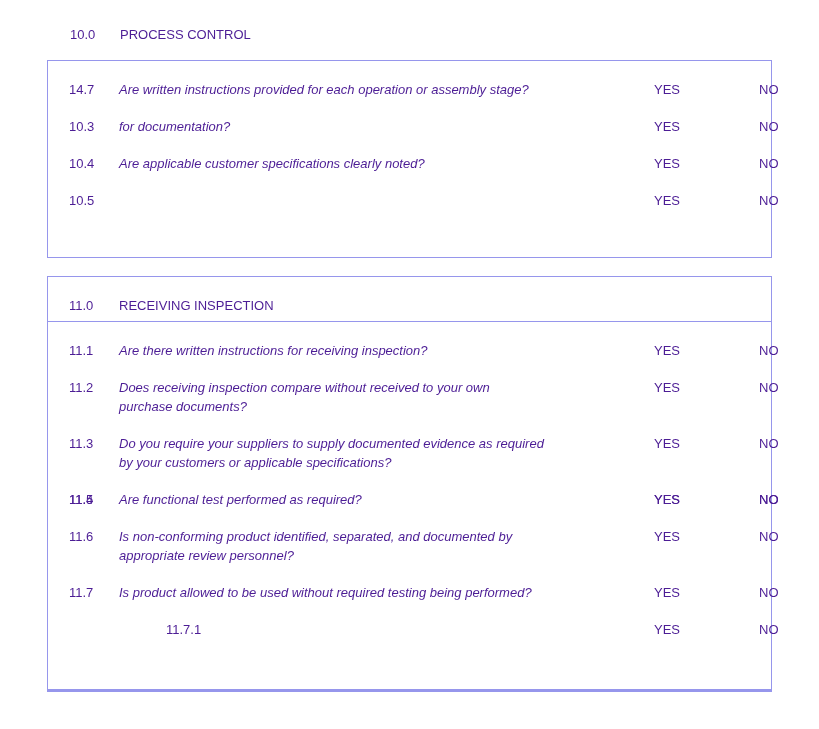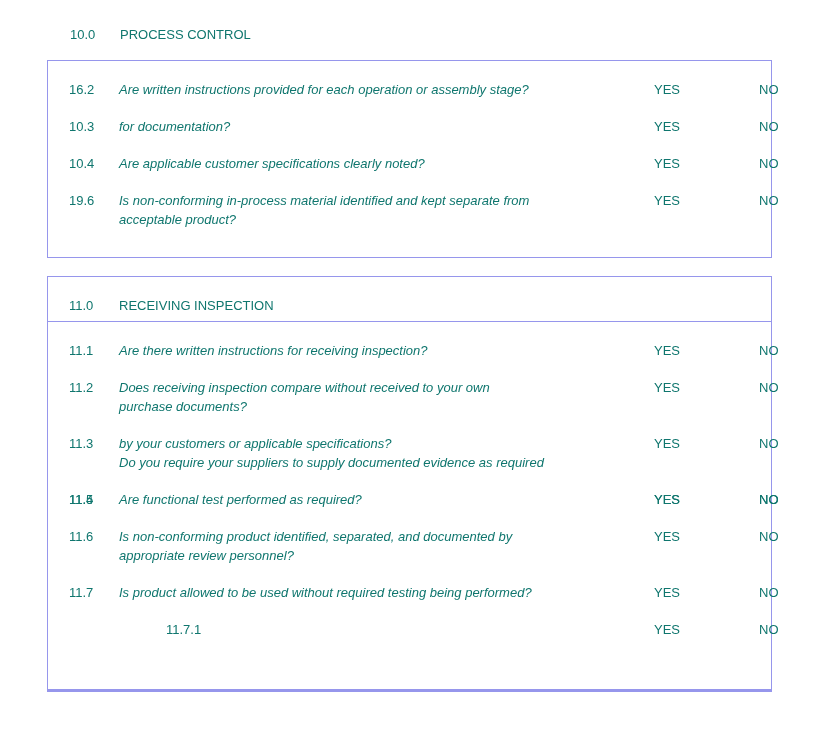--- a/index.html
+++ b/index.html
@@ -8,21 +8,21 @@
     background: #ffffff;
   }
   #page {
     position: relative;
     width: 819px;
     height: 729px;
     background: #ffffff;
     font-family: "Liberation Sans", sans-serif;
     font-size: 13px;
     line-height: 19px;
-    color: #0f766e;
+    color: #4c1d95;
     overflow: hidden;
   }
   .heading-row {
     position: absolute;
     left: 0;
     top: 25px;
     width: 819px;
     height: 19px;
   }
   .heading-num {
@@ -91,21 +91,21 @@
 <div id="page">
 
   <div class="heading-row">
     <span class="heading-num">10.0</span>
     <span class="heading-title">PROCESS CONTROL</span>
   </div>
 
   <div class="box" id="box-10">
 
     <div class="row">
-      <span class="item-num">16.2</span>
+      <span class="item-num">14.7</span>
       <span class="q">
         <span class="line">Are written instructions provided for each operation or assembly stage?</span>
 
       </span>
       <span class="yes-label">YES</span>
       <span class="no-label">NO</span>
     </div>
 
     <div class="row">
       <span class="item-num">10.3</span>
@@ -120,25 +120,21 @@
       <span class="item-num">10.4</span>
       <span class="q">
         <span class="line">Are applicable customer specifications clearly noted?</span>
 
       </span>
       <span class="yes-label">YES</span>
       <span class="no-label">NO</span>
     </div>
 
     <div class="row">
-      <span class="item-num">19.6</span>
-      <span class="q">
-        <span class="line">Is non-conforming in-process material identified and kept separate from</span>
-        <span class="line">acceptable product?</span>
-      </span>
+      <span class="item-num">10.5</span>
       <span class="yes-label">YES</span>
       <span class="no-label">NO</span>
     </div>
 
   </div>
 
   <div class="box" id="box-11-heading">
     <div class="box-heading">
       <span class="heading-num">11.0</span>
       <span class="heading-title">RECEIVING INSPECTION</span>
@@ -163,22 +159,22 @@
         <span class="line">Does receiving inspection compare without received to your own</span>
         <span class="line">purchase documents?</span>
       </span>
       <span class="yes-label">YES</span>
       <span class="no-label">NO</span>
     </div>
 
     <div class="row">
       <span class="item-num">11.3</span>
       <span class="q">
+        <span class="line">Do you require your suppliers to supply documented evidence as required</span>
         <span class="line">by your customers or applicable specifications?</span>
-        <span class="line">Do you require your suppliers to supply documented evidence as required</span>
       </span>
       <span class="yes-label">YES</span>
       <span class="no-label">NO</span>
     </div>
 
     <div class="row">
       <span class="item-num">11.4</span>
       <span class="yes-label">YES</span>
       <span class="no-label">NO</span>
     </div>

